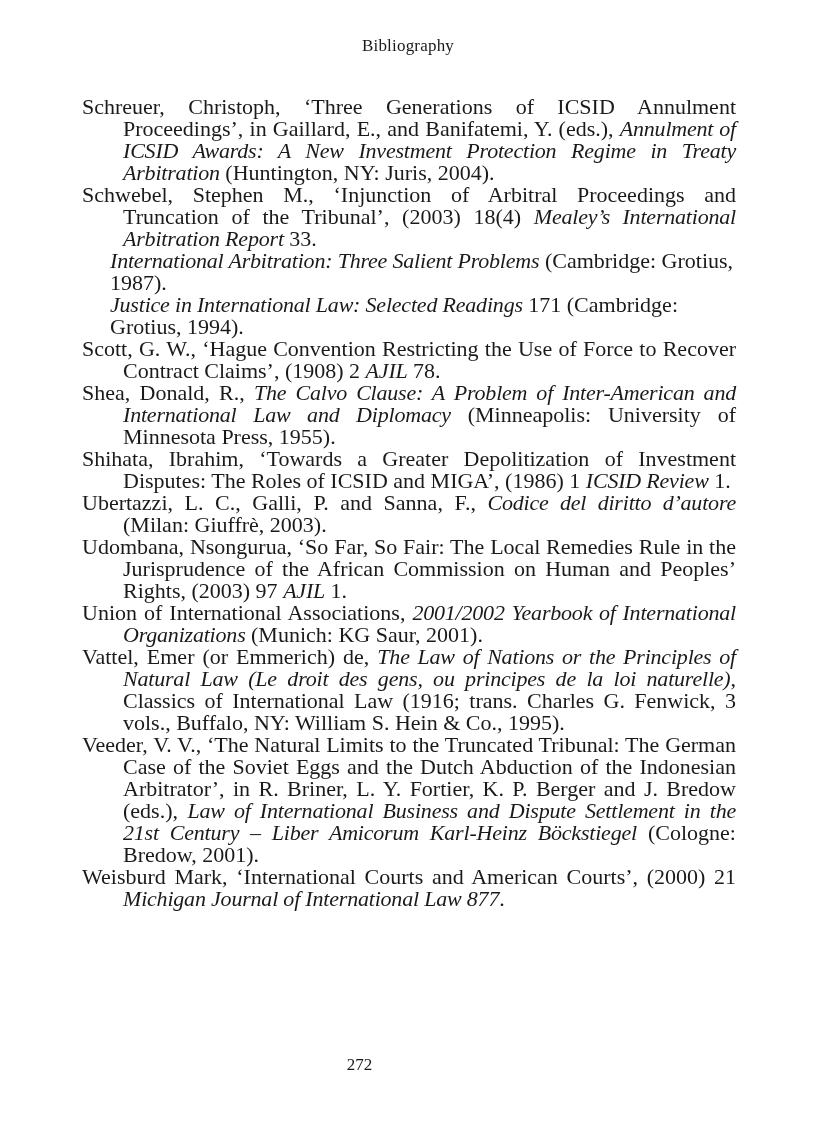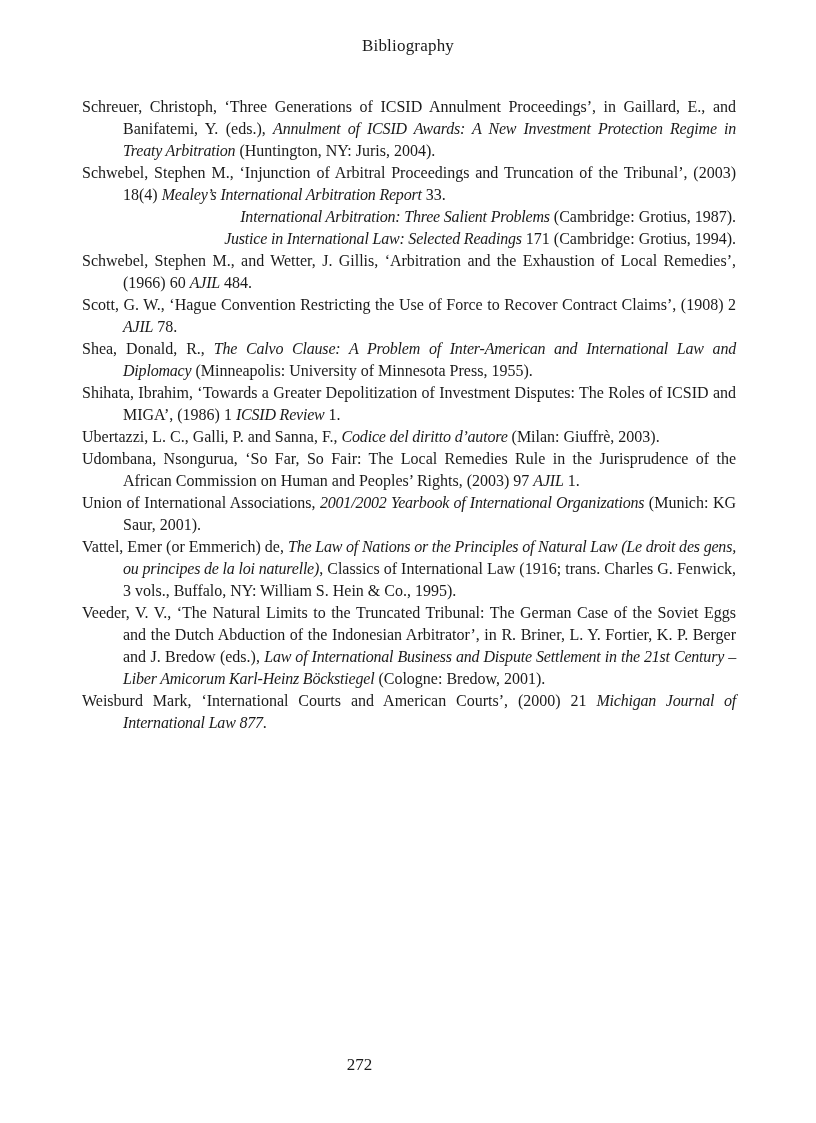--- a/index.html
+++ b/index.html
@@ -1,38 +1,37 @@
 <!DOCTYPE html>
 <html><head>
 <meta charset="utf-8">
 <style>
   html, body { margin: 0; padding: 0; background: #ffffff; }
   body { width: 816px; height: 1123px; position: relative; overflow: hidden;
          font-family: "Liberation Serif", "DejaVu Serif", serif; color: #1a1a1a; }
   .header { position: absolute; top: 36px; left: 0; width: 816px; text-align: center;
             font-size: 17px; letter-spacing: 0.2px; }
   .entries { position: absolute; top: 96px; left: 82px; width: 654px; }
-  .entry { font-size: 16px; line-height: 22px; text-align: justify;
+  .entry { font-size: 22px; line-height: 22px; text-align: justify;
            padding-left: 41px; text-indent: -41px; margin: 0; }
   .entry.cont { padding-left: 0; text-indent: 0; text-align: left; }
-  .entry.cont1 { margin-left: 6px; text-align: right; }
+  .entry.cont1 { margin-left: 28px; }
   .entry i { font-style: italic; letter-spacing: -0.2px; }
   .pagenum { position: absolute; top: 1055px; left: 0; width: 719px; text-align: center; font-size: 17px; }
 </style>
 </head>
 <body>
 
 <div class="header">Bibliography</div>
 
 <div class="entries" id="entries">
     <p class="entry"><span>Schreuer, Christoph, ‘Three Generations of ICSID Annulment Proceedings’, in Gaillard, E., and Banifatemi, Y. (eds.), </span><i>Annulment of ICSID Awards: A New Investment Protection Regime in Treaty Arbitration</i><span> (Huntington, NY: Juris, 2004).</span></p>
     <p class="entry"><span>Schwebel, Stephen M., ‘Injunction of Arbitral Proceedings and Truncation of the Tribunal’, (2003) 18(4) </span><i>Mealey’s International Arbitration Report</i><span> 33.</span></p>
     <p class="entry cont cont1"><i>International Arbitration: Three Salient Problems</i><span> (Cambridge: Grotius, 1987).</span></p>
     <p class="entry cont cont1"><i>Justice in International Law: Selected Readings</i><span> 171 (Cambridge: Grotius, 1994).</span></p>
-    <p class="entry"><span>Schwebel, Stephen M., and Wetter, J. Gillis, ‘Arbitration and the Exhaustion of Local Remedies’, (1966) 60 </span><i>AJIL</i><span> 484.</span></p>
     <p class="entry"><span>Scott, G. W., ‘Hague Convention Restricting the Use of Force to Recover Contract Claims’, (1908) 2 </span><i>AJIL</i><span> 78.</span></p>
     <p class="entry"><span>Shea, Donald, R., </span><i>The Calvo Clause: A Problem of Inter-American and International Law and Diplomacy</i><span> (Minneapolis: University of Minnesota Press, 1955).</span></p>
     <p class="entry"><span>Shihata, Ibrahim, ‘Towards a Greater Depolitization of Investment Disputes: The Roles of ICSID and MIGA’, (1986) 1 </span><i>ICSID Review</i><span> 1.</span></p>
     <p class="entry"><span>Ubertazzi, L. C., Galli, P. and Sanna, F., </span><i>Codice del diritto d’autore</i><span> (Milan: Giuffrè, 2003).</span></p>
     <p class="entry"><span>Udombana, Nsongurua, ‘So Far, So Fair: The Local Remedies Rule in the Jurisprudence of the African Commission on Human and Peoples’ Rights, (2003) 97 </span><i>AJIL</i><span> 1.</span></p>
     <p class="entry"><span>Union of International Associations, </span><i>2001/2002 Yearbook of International Organizations</i><span> (Munich: KG Saur, 2001).</span></p>
     <p class="entry"><span>Vattel, Emer (or Emmerich) de, </span><i>The Law of Nations or the Principles of Natural Law (Le droit des gens, ou principes de la loi naturelle)</i><span>, Classics of International Law (1916; trans. Charles G. Fenwick, 3 vols., Buffalo, NY: William S. Hein &amp; Co., 1995).</span></p>
     <p class="entry"><span>Veeder, V. V., ‘The Natural Limits to the Truncated Tribunal: The German Case of the Soviet Eggs and the Dutch Abduction of the Indonesian Arbitrator’, in R. Briner, L. Y. Fortier, K. P. Berger and J. Bredow (eds.), </span><i>Law of International Business and Dispute Settlement in the 21st Century – Liber Amicorum Karl-Heinz Böckstiegel</i><span> (Cologne: Bredow, 2001).</span></p>
     <p class="entry"><span>Weisburd Mark, ‘International Courts and American Courts’, (2000) 21 </span><i>Michigan Journal of International Law 877</i><span>.</span></p>
   </div>

